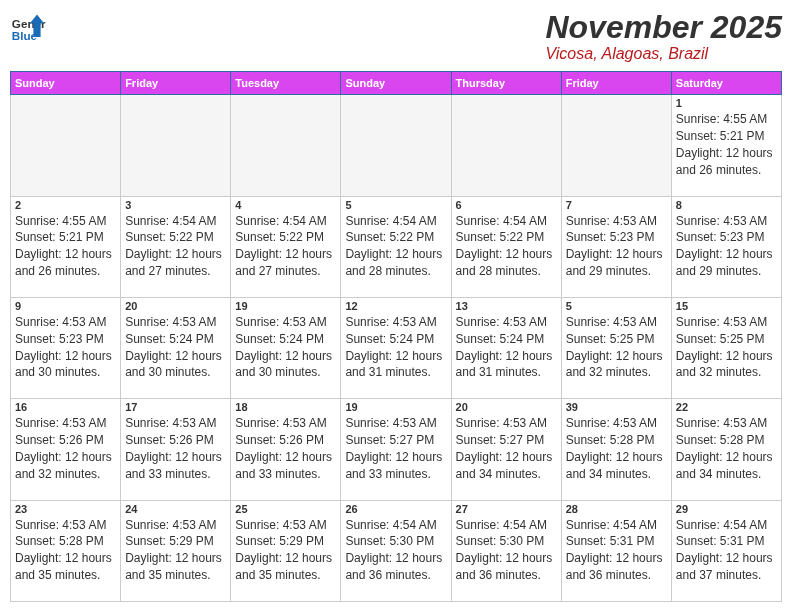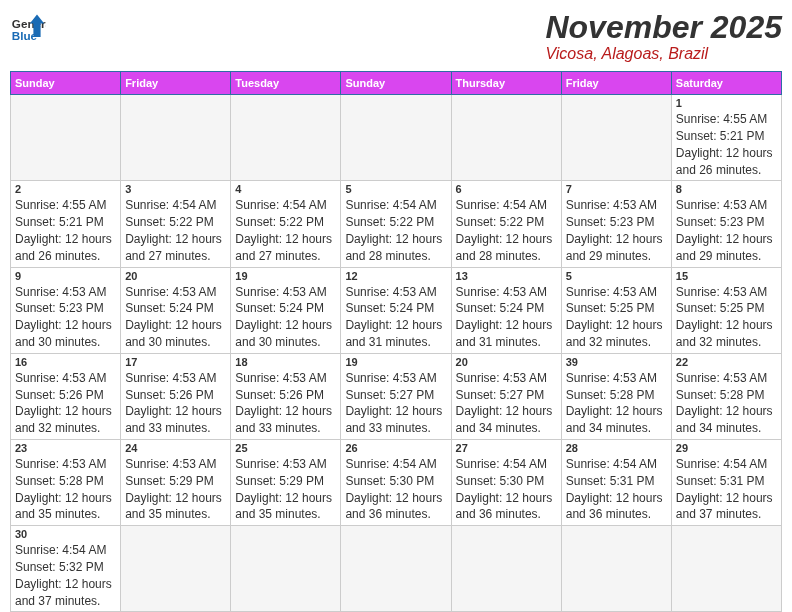--- a/index.html
+++ b/index.html
@@ -246,27 +246,15 @@
           </td>
           <td>
             <span class="day-num">28</span>
             <div class="day-info">Sunrise: 4:54 AM<br>Sunset: 5:31 PM<br>Daylight: 12 hours and 36 minutes.</div>
           </td>
           <td>
             <span class="day-num">29</span>
             <div class="day-info">Sunrise: 4:54 AM<br>Sunset: 5:31 PM<br>Daylight: 12 hours and 37 minutes.</div>
           </td>
         </tr>
-        <tr>
-          <td class="last-row">
-            <span class="day-num">30</span>
-            <div class="day-info">Sunrise: 4:54 AM<br>Sunset: 5:32 PM<br>Daylight: 12 hours and 37 minutes.</div>
-          </td>
-          <td class="empty last-row"></td>
-          <td class="empty last-row"></td>
-          <td class="empty last-row"></td>
-          <td class="empty last-row"></td>
-          <td class="empty last-row"></td>
-          <td class="empty last-row"></td>
-        </tr>
       </tbody>
   </table>
 </div>
 
 </body></html>

